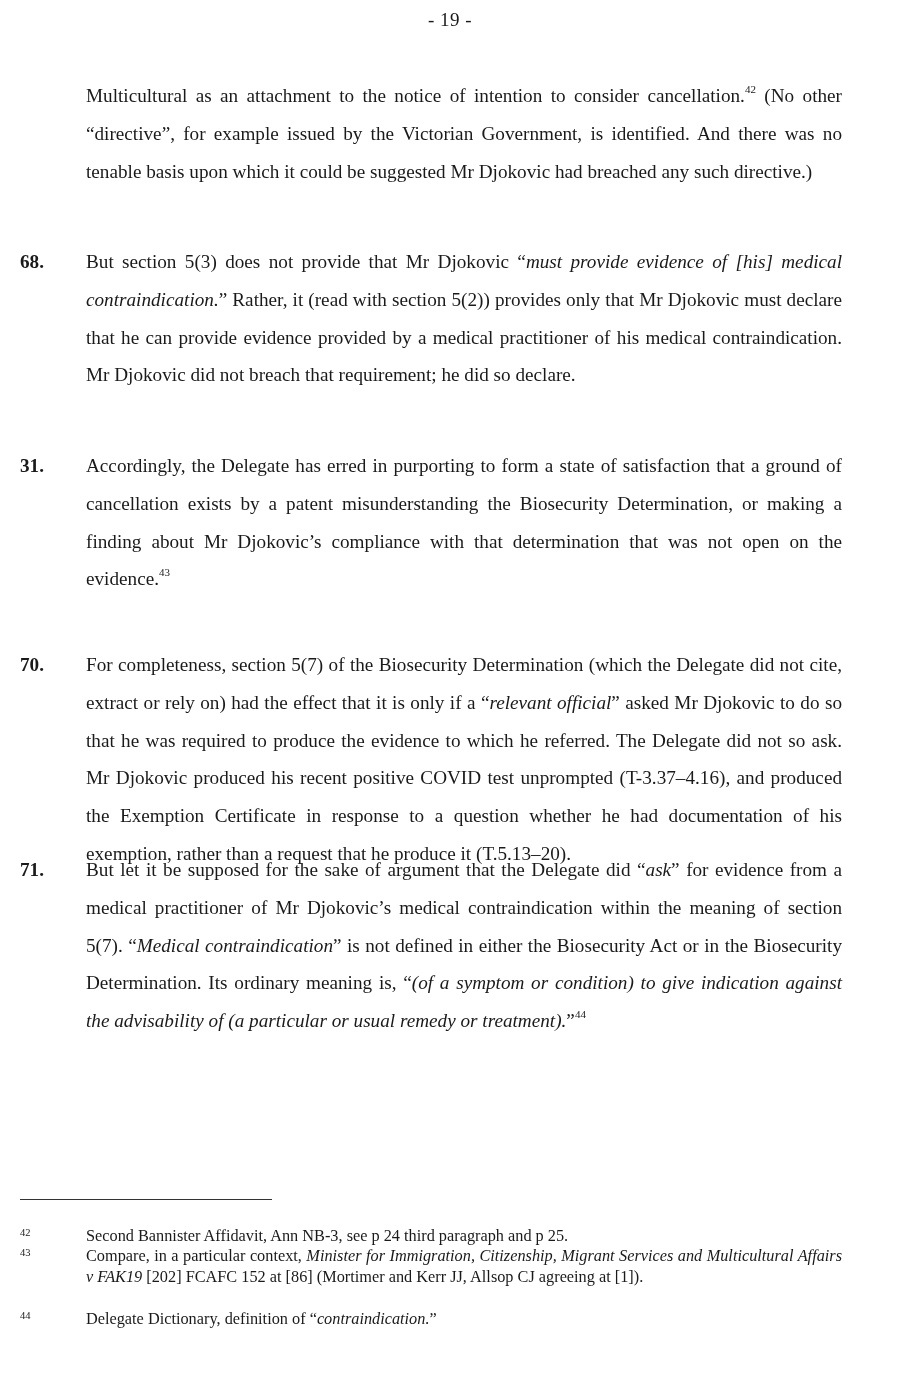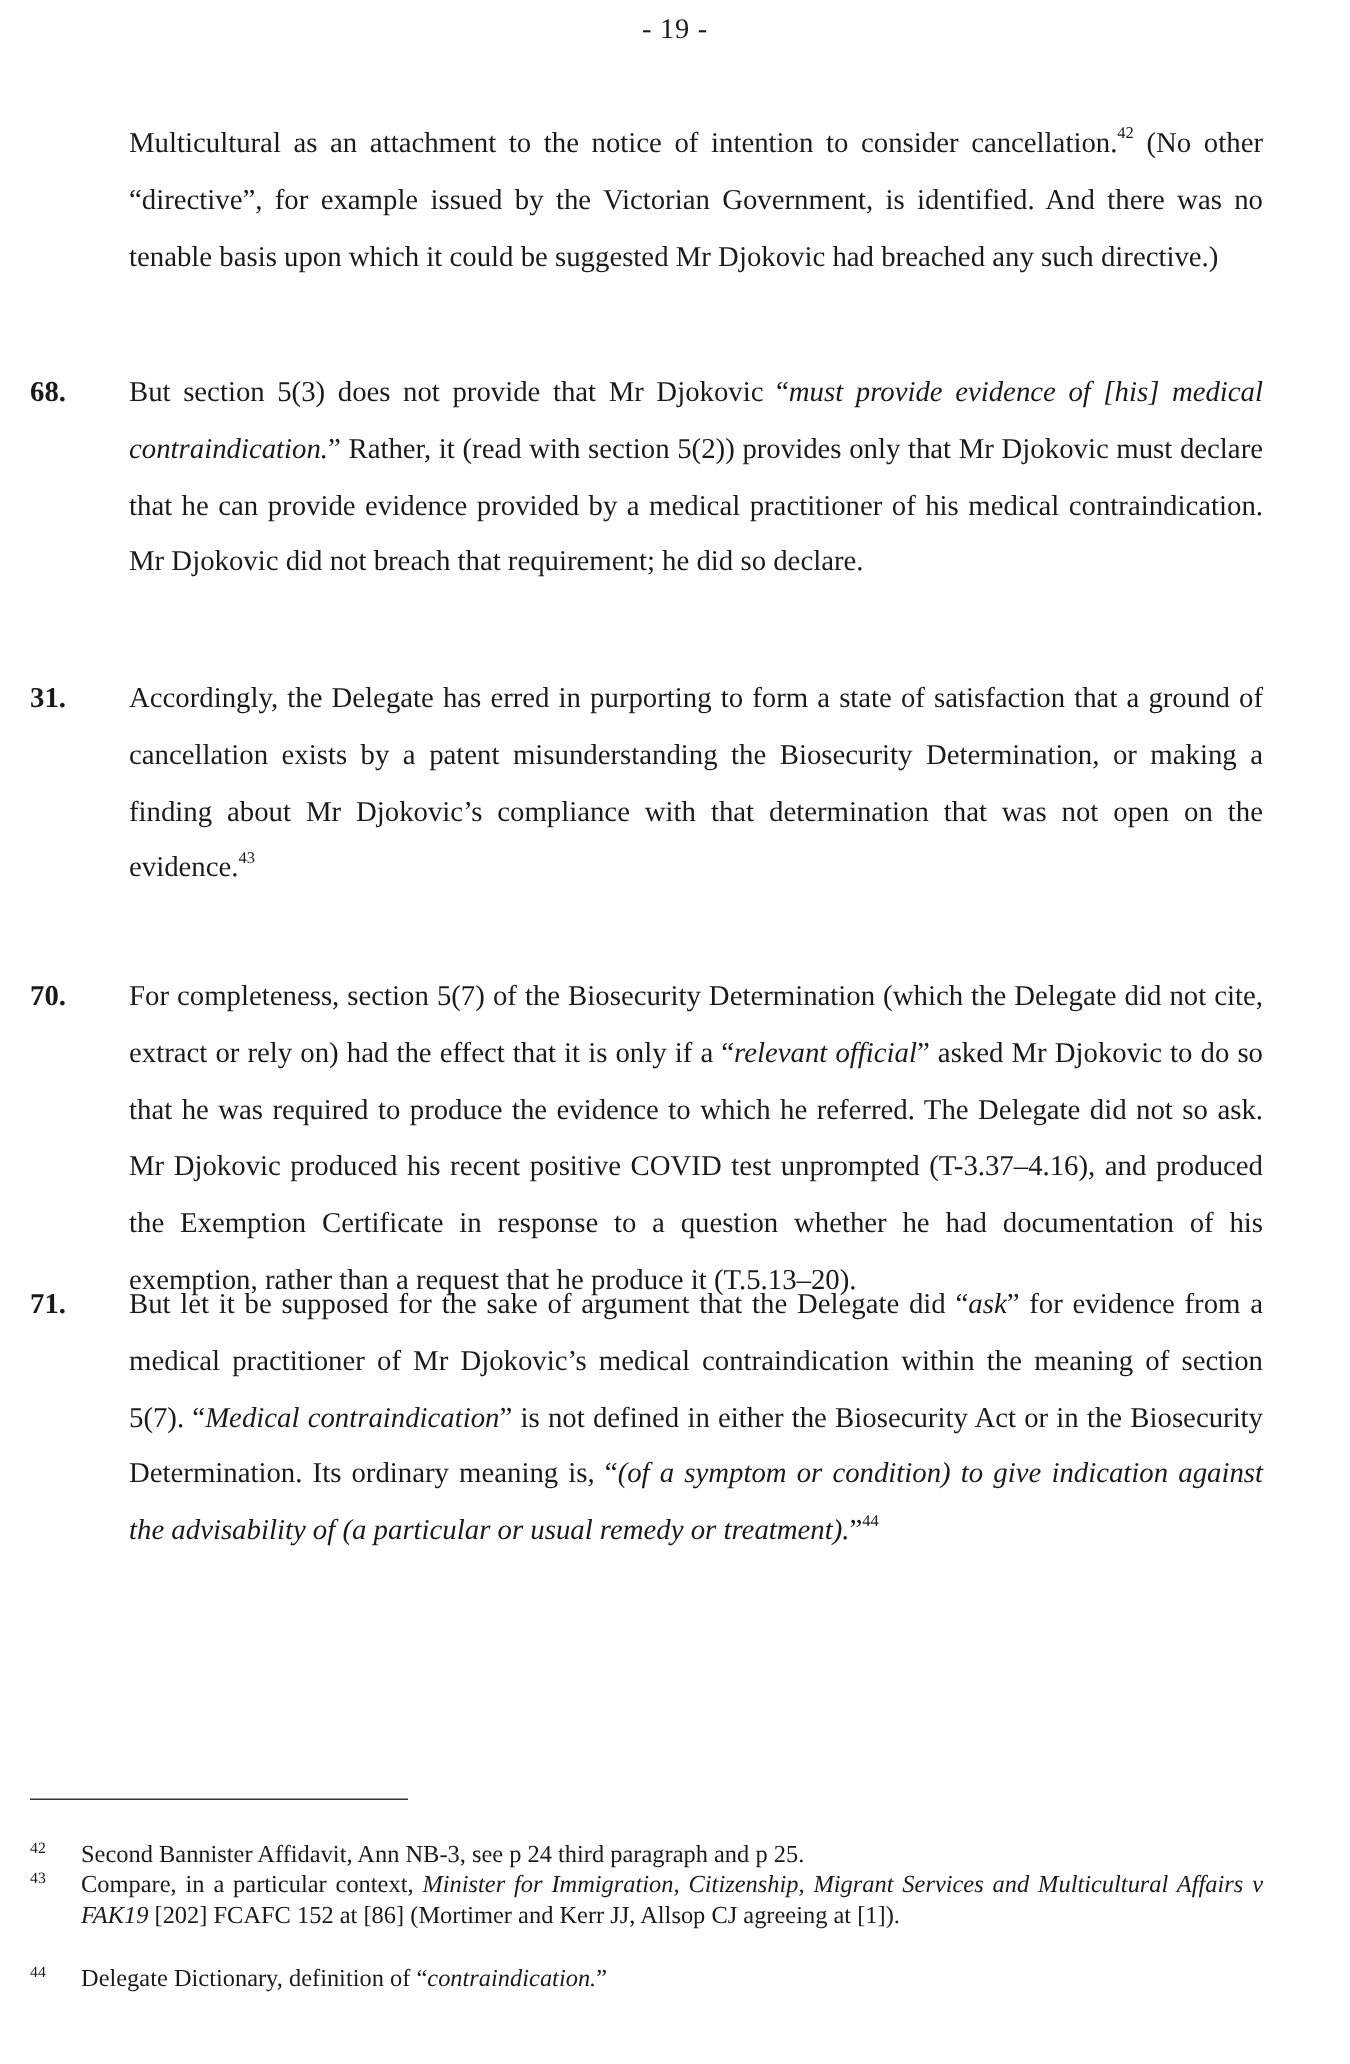--- a/index.html
+++ b/index.html
@@ -20,21 +20,21 @@
   sup { font-size: 11px; line-height: 0; vertical-align: 9px; }
   .u { }
   i { font-style: italic; }
   .rule {
     position: absolute; left: 20px; top: 1199px; width: 252px; height: 1px; background: #333;
   }
   .fn {
     position: absolute; left: 20px; width: 822px; font-size: 16.3px; line-height: 20.5px;
   }
   .fn .fnum { position: absolute; left: 0; top: 0; font-size: 10.5px; line-height: 14px; }
-  .fn .ftext { margin-left: 34px; text-align: justify; }
+  .fn .ftext { margin-left: 66px; text-align: justify; }
 </style>
 </head>
 <body>
 
 <div class="page-number">- 19 -</div>
 
 <div class="para" style="top:77px;">
   <span class="num"></span>
   <div class="body"><span>Multicultural as an attachment to the notice of intention to consider cancellation.</span><sup>42</sup><span> (No other “directive”, for example issued by the Victorian Government, is identified. And there was no tenable basis upon which it could be suggested Mr Djokovic had breached any such directive.)</span></div>
 </div>

